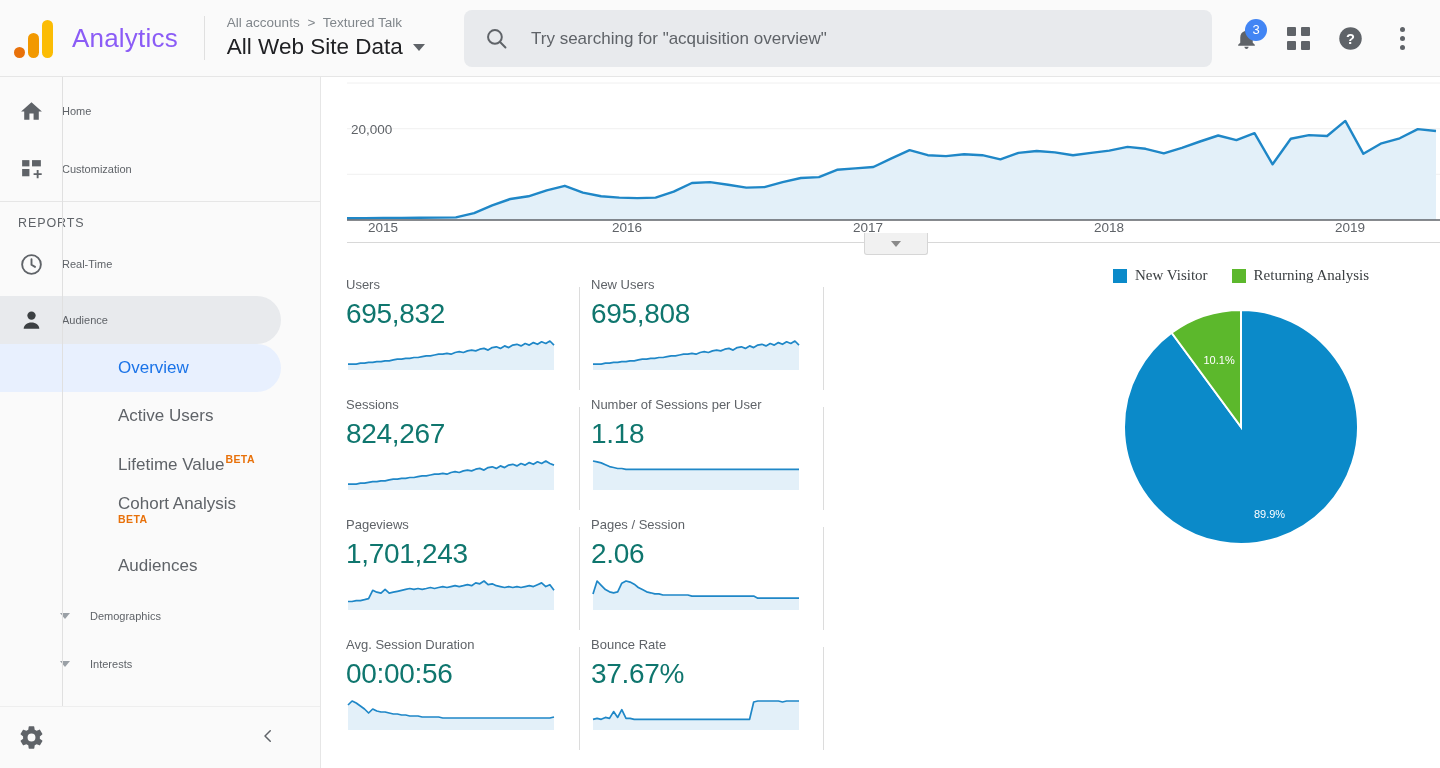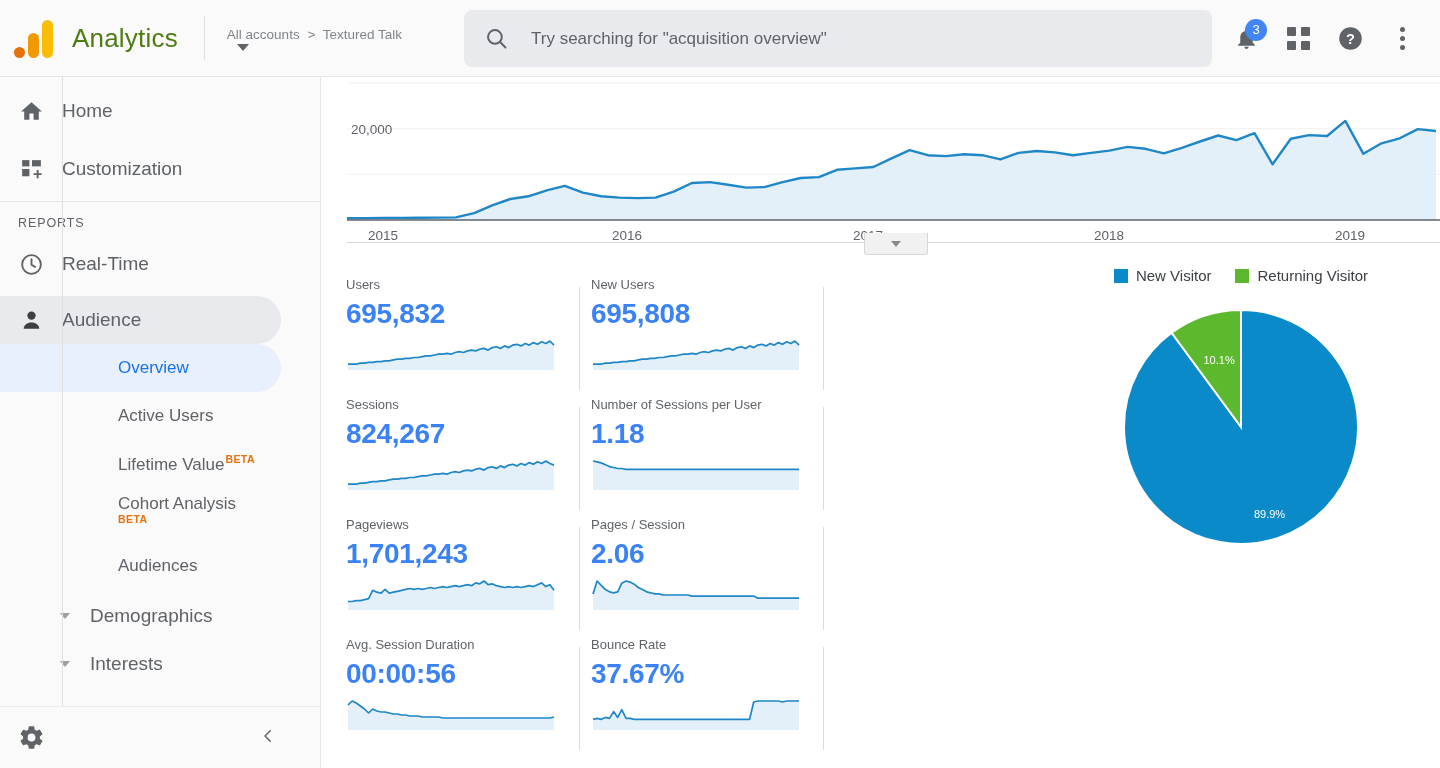--- a/index.html
+++ b/index.html
@@ -18,21 +18,21 @@
     background: #fafafa;
     border-bottom: 1px solid #e6e6e6;
     display: flex; align-items: center;
   }
   .logo-wrap { width: 62px; display: flex; justify-content: center; align-items: flex-end; height: 40px; padding-left: 4px;}
   .logo { display: flex; align-items: flex-end; gap: 3px; height: 38px; }
   .logo .bar-dot { width: 11px; height: 11px; border-radius: 50%; background: #E8710A; }
   .logo .bar-mid { width: 11px; height: 25px; border-radius: 6px; background: #F29900; }
   .logo .bar-tall { width: 11px; height: 38px; border-radius: 6px; background: #FBBC04; }
   .brand {
-    font-size: 26px; color: #4d7c0f; letter-spacing: .2px;
+    font-size: 26px; color: #8b5cf6; letter-spacing: .2px;
     margin-left: 10px; font-weight: 400;
   }
   .hdr-divider { width: 1px; height: 44px; background: #e0e0e0; margin: 0 22px 0 26px; }
   .acct { display: flex; flex-direction: column; justify-content: center; }
   .acct-crumb { font-size: 13.5px; color: #80868b; line-height: 18px; }
   .acct-crumb .sep { margin: 0 4px; }
   .acct-title { font-size: 22.5px; color: #202124; line-height: 30px; display: flex; align-items: center; }
   .acct-caret {
     display: inline-block; margin-left: 10px;
     width: 0; height: 0; border-left: 6px solid transparent;
@@ -79,21 +79,21 @@
     background: #fafafa;
     border-right: 1px solid #e6e6e6;
     overflow: hidden;
   }
   .nav-row {
     position: relative; display: flex; align-items: center;
     height: 48px; margin-right: 39px; cursor: pointer;
     border-radius: 0 24px 24px 0;
   }
   .nav-icon { width: 62px; display: flex; justify-content: center; align-items: center; flex: 0 0 62px; }
-  .nav-label { font-size: 19px; color: #5f6368; }
+  .nav-label { font-size: 11px; color: #5f6368; }
   .nav-row.active-parent { background: #e8eaed; text-align: center; }
   .nav-row.active-child { background: #e8f0fe; }
   .nav-row.active-child .nav-label { color: #1a73e8; }
   .sub-row { padding-left: 118px; }
   .sub-row .nav-label { font-size: 17px; }
   .sep-line { height: 1px; background: #e6e6e6; margin: 8px 0 0 0; }
   .reports-label {
     font-size: 12.5px; color: #5f6368; letter-spacing: .9px;
     padding: 14px 0 10px 18px; font-weight: 400;
   }
@@ -125,21 +125,21 @@
   
   .main {
     position: absolute; top: 77px; left: 321px;
     width: 1119px; height: 691px; background: #fff; overflow: hidden;
   }
 
   
   .bigchart { position: absolute; left: 0; top: 0; width: 1119px; height: 166px; }
   .bigchart svg { display: block; }
   .axis-years {
-    position: absolute; left: 0; top: 143px; width: 1119px; height: 24px; margin-top: 8px;
+    position: absolute; left: 0; top: 143px; width: 1119px; height: 24px;
   }
   .axis-years span {
     position: absolute; font-size: 13.5px; color: #5f6368; transform: translateX(-50%);
   }
   .chart-bottom-rule {
     position: absolute; left: 26px; top: 165px; width: 1093px; height: 1px; background: #d8d8d8;
   }
   .slider-handle {
     position: absolute; left: 543px; top: 156px;
     width: 64px; height: 22px; background: #f1f1f1;
@@ -154,29 +154,30 @@
   }
 
   
   .cards { position: absolute; left: 25px; top: 198px; width: 480px; }
   .card-row { display: flex; height: 120px; }
   .metric-card { position: relative; width: 233px; padding: 0 12px 0 0; }
   .metric-card.col2 { padding-left: 12px; }
   .vdiv { position: absolute; left: 0; top: 12px; bottom: 5px; width: 1px; background: #dcdcdc; }
   .vdiv-right { position: absolute; right: -12px; top: 12px; bottom: 5px; width: 1px; background: #dcdcdc; }
   .m-label { font-size: 13px; color: #5f6368; line-height: 20px; }
-  .m-value { font-size: 28px; color: #3b82f6; line-height: 38px; font-weight: 700; letter-spacing: -.3px; }
+  .m-value { font-size: 28px; color: #0f766e; line-height: 38px; font-weight: 400; letter-spacing: -.3px; }
   .m-spark { margin-top: 4px; }
   .m-spark svg { display: block; }
 
   
   .pie-block { position: absolute; left: 740px; top: 190px; width: 360px; }
   .pie-legend {
     display: flex; justify-content: center; gap: 24px; align-items: center;
     margin-bottom: 18px;
+    font-family: Liberation Serif, serif;
   }
   .leg-item { display: flex; align-items: center; gap: 8px; }
   .leg-swatch { width: 14px; height: 14px; }
   .leg-text { font-size: 15px; color: #3c4043; }
   .pie-svg-wrap { display: flex; justify-content: center; }
   .pie-pct {
     font-size: 11px; fill: #ffffff;
   }
 </style>
 </head>
@@ -192,20 +193,21 @@
   </div>
   <div class="brand">Analytics</div>
   <div class="hdr-divider"></div>
   <div class="acct">
     <div class="acct-crumb">
       <span>All accounts</span>
       <span class="sep">&gt;</span>
       <span>Textured Talk</span>
     </div>
     <div class="acct-title">
+      <span>All Web Site Data</span>
       <span class="acct-caret"></span>
     </div>
   </div>
 
   <div class="search-box">
     <svg class="search-icon" viewBox="0 0 24 24">
       <circle cx="10.5" cy="10.5" r="6.6" fill="none" stroke="#5f6368" stroke-width="1.9"></circle>
       <line x1="15.4" y1="15.4" x2="20.6" y2="20.6" stroke="#5f6368" stroke-width="1.9" stroke-linecap="round"></line>
     </svg>
     <input class="search-input" type="text" placeholder="Try searching for &quot;acquisition overview&quot;" style="">
@@ -463,21 +465,21 @@
     </div>
 
   <div class="pie-block">
     <div class="pie-legend" id="pie-legend">
         <div class="leg-item">
           <span class="leg-swatch" style="background:#0b8ac9"></span>
           <span class="leg-text">New Visitor</span>
         </div>
         <div class="leg-item">
           <span class="leg-swatch" style="background:#5cb82c"></span>
-          <span class="leg-text">Returning Visitor</span>
+          <span class="leg-text">Returning Analysis</span>
         </div>
       </div>
     <div class="pie-svg-wrap">
       <svg id="pie-svg" width="250" height="250" viewBox="0 0 250 250">
           <path d="M125 125 L125.00 8.00 A117 117 0 1 1 55.64 30.78 Z" fill="#0b8ac9" stroke="#ffffff" stroke-width="2"></path>
           <text class="pie-pct" x="153.5" y="215.7" text-anchor="middle" font-family="Liberation Sans, sans-serif">89.9%</text>
           <path d="M125 125 L55.64 30.78 A117 117 0 0 1 125.00 8.00 Z" fill="#5cb82c" stroke="#ffffff" stroke-width="2"></path>
           <text class="pie-pct" x="103.1" y="62.3" text-anchor="middle" font-family="Liberation Sans, sans-serif">10.1%</text>
         </svg>
     </div>

